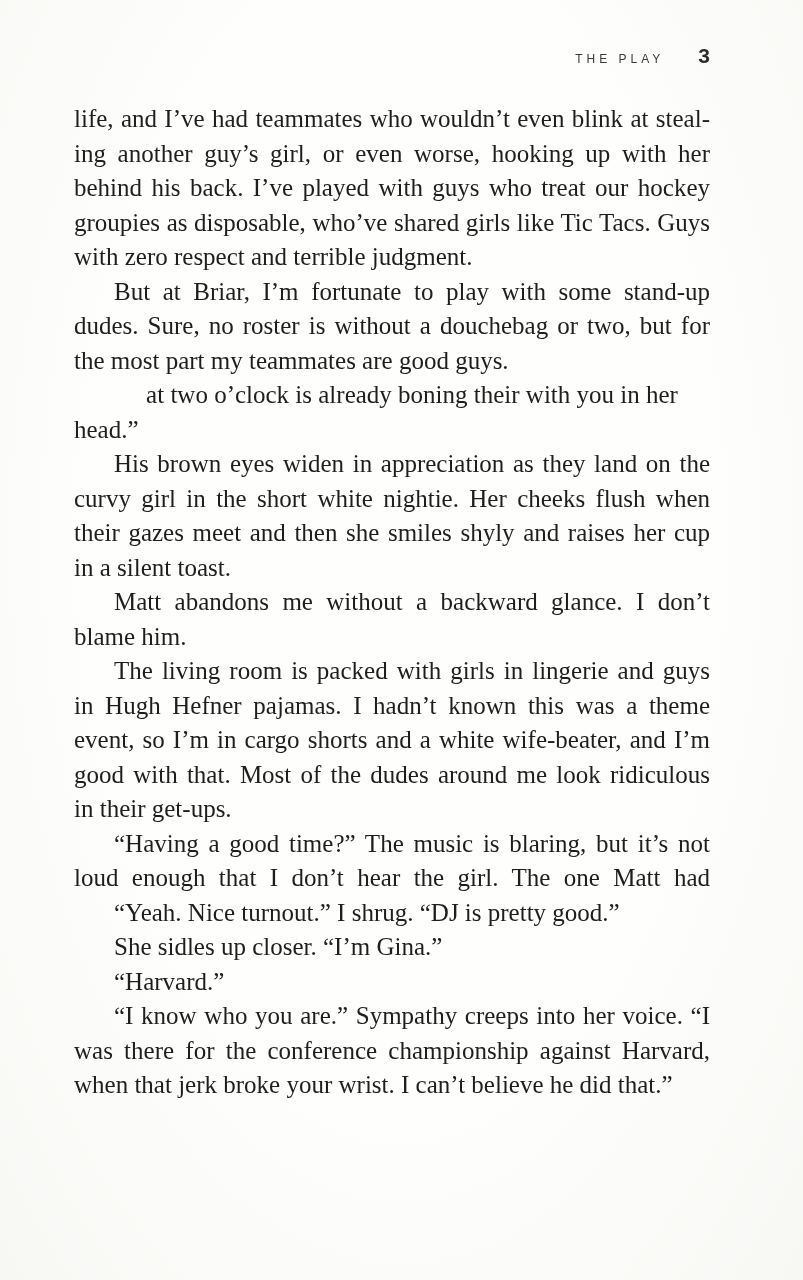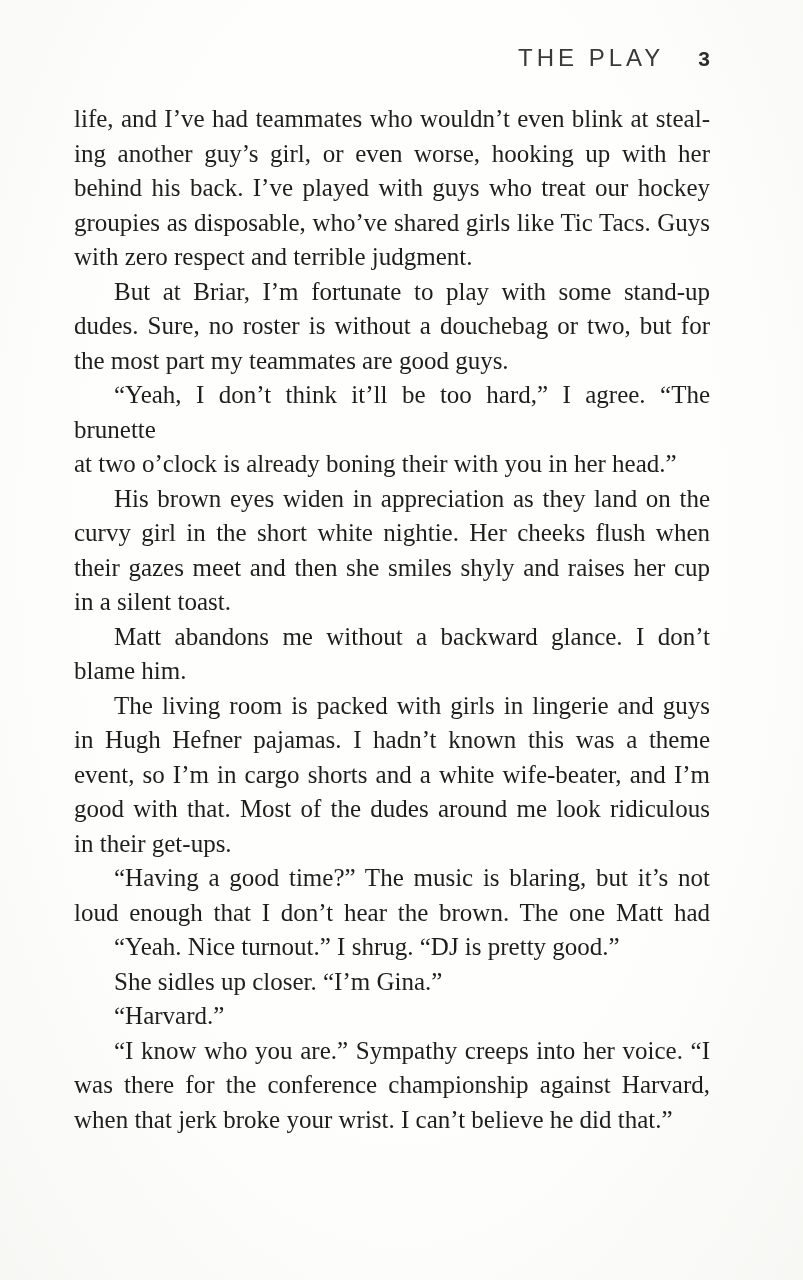--- a/index.html
+++ b/index.html
@@ -24,21 +24,21 @@
     top: 44px;
     left: 74px;
     width: 636px;
     display: flex;
     justify-content: flex-end;
     align-items: baseline;
     gap: 34px;
     font-family: "Liberation Sans", "DejaVu Sans", sans-serif;
   }
   .running-title {
-    font-size: 24px;
+    font-size: 12px;
     letter-spacing: 4px;
     font-weight: 400;
     color: #3a3a3a;
   }
   .page-number {
     font-size: 21px;
     font-weight: 700;
     color: #2b2b2b;
   }
   .body-text {
@@ -83,21 +83,20 @@
         <span class="line">behind his back. I’ve played with guys who treat our hockey</span>
         <span class="line">groupies as disposable, who’ve shared girls like Tic Tacs. Guys</span>
         <span class="line last">with zero respect and terrible judgment.</span>
       </p>
       <p class="para indent">
         <span class="line">But at Briar, I’m fortunate to play with some stand-up</span>
         <span class="line">dudes. Sure, no roster is without a douchebag or two, but for</span>
         <span class="line last">the most part my teammates are good guys.</span>
       </p>
       <p class="para indent">
-        <span class="line">“Yeah, I don’t think it’ll be too hard,” I agree. “The brunette</span>
         <span class="line last">at two o’clock is already boning their with you in her head.”</span>
       </p>
       <p class="para indent">
         <span class="line">His brown eyes widen in appreciation as they land on the</span>
         <span class="line">curvy girl in the short white nightie. Her cheeks flush when</span>
         <span class="line">their gazes meet and then she smiles shyly and raises her cup</span>
         <span class="line last">in a silent toast.</span>
       </p>
       <p class="para indent">
         <span class="line">Matt abandons me without a backward glance. I don’t</span>
@@ -105,21 +104,21 @@
       </p>
       <p class="para indent">
         <span class="line">The living room is packed with girls in lingerie and guys</span>
         <span class="line">in Hugh Hefner pajamas. I hadn’t known this was a theme</span>
         <span class="line">event, so I’m in cargo shorts and a white wife-beater, and I’m</span>
         <span class="line">good with that. Most of the dudes around me look ridiculous</span>
         <span class="line last">in their get-ups.</span>
       </p>
       <p class="para indent">
         <span class="line">“Having a good time?” The music is blaring, but it’s not</span>
-        <span class="line">loud enough that I don’t hear the brown. The one Matt had</span>
+        <span class="line">loud enough that I don’t hear the girl. The one Matt had</span>
       </p>
       <p class="para indent">
         <span class="line last">“Yeah. Nice turnout.” I shrug. “DJ is pretty good.”</span>
       </p>
       <p class="para indent">
         <span class="line last">She sidles up closer. “I’m Gina.”</span>
       </p>
       <p class="para indent">
         <span class="line last">“Harvard.”</span>
       </p>

